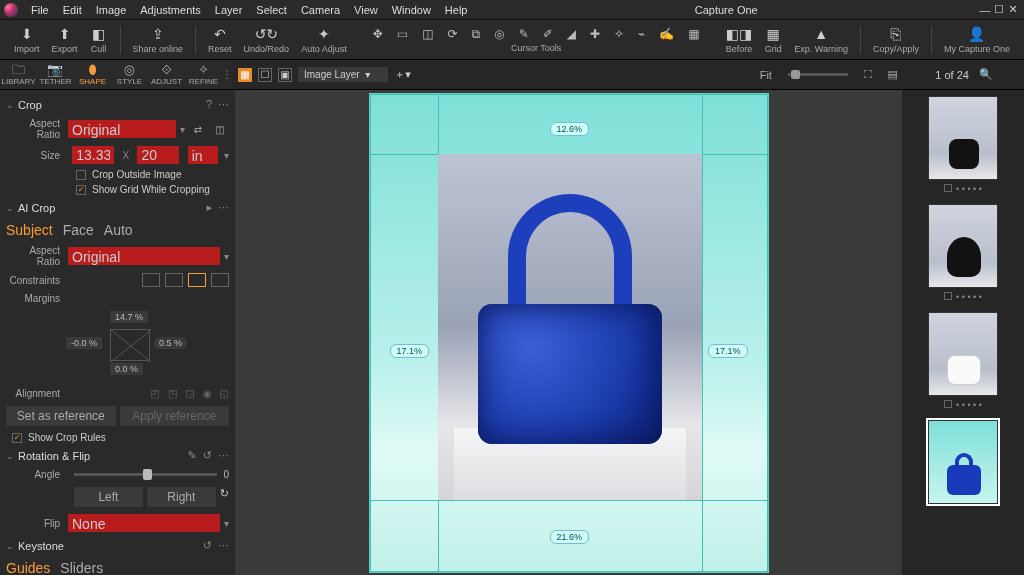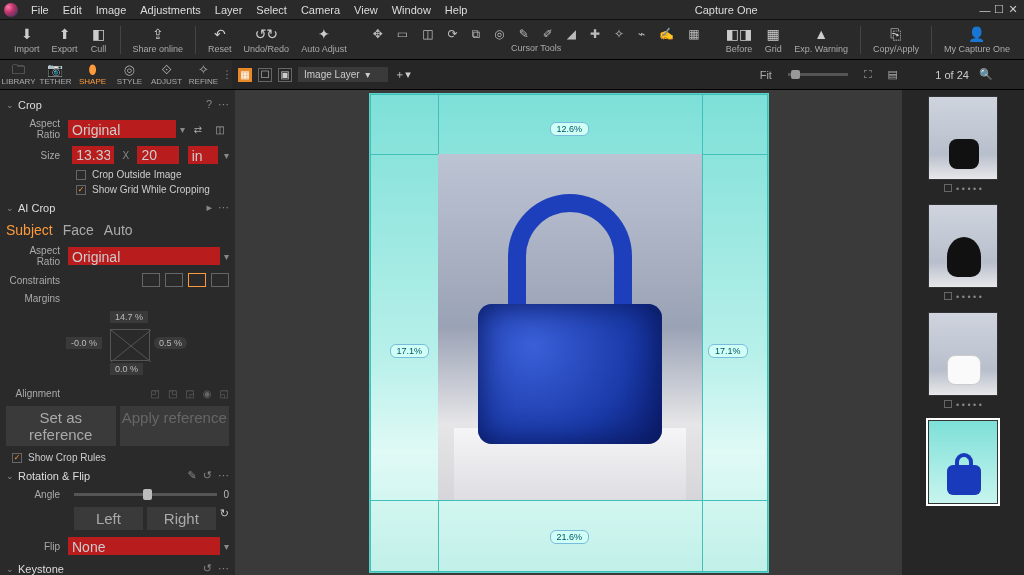--- a/index.html
+++ b/index.html
@@ -48,21 +48,21 @@
 .subtabs{display:flex;gap:10px;padding:4px 0;font-size:14px;}
 .subtabs .st{color:#aaa;cursor:pointer;}
 .subtabs .st.act{color:#ff9a3c;}
 .cbtns{display:flex;gap:5px;}
 .cbtn{width:18px;height:14px;border:1px solid #666;cursor:pointer;}
 .cbtn.act{border-color:#ff9a3c;}
 .mgrid{position:relative;width:130px;height:70px;margin:4px 0 4px 60px;}
 .mgrid .cell{position:absolute;background:#3a3a3a;font-size:9px;color:#bbb;display:flex;align-items:center;justify-content:center;padding:1px 5px;}
 .mgrid .diag{position:absolute;border:1px solid #555;}
 .btnrow{display:flex;gap:4px;padding:4px 0;}
-.btnrow .pb{flex:1;background:#3a3a3a;color:#aaa;font-size:15px;text-align:center;padding:3px 0;cursor:pointer;}
+.btnrow .pb{flex:1;background:#3a3a3a;color:#aaa;font-size:12px;text-align:center;padding:3px 0;cursor:pointer;}
 .slider{flex:1;height:3px;background:#555;position:relative;margin:0 6px;}
 .slider .h{position:absolute;top:-4px;width:9px;height:11px;background:#bbb;border-radius:2px;}
 .viewer { flex:1; background:#3a3a3a; display:flex; align-items:center; justify-content:center; position:relative; }
 .canvas{position:relative;width:400px;height:480px;background:linear-gradient(to bottom,#7de0d8,#b8f0ea 55%,#e0faf6 75%,#c0f0e8);border:1px solid #5dd0c8; box-shadow:0 0 0 1px #40c0b8 inset;}
 .canvas .gl{position:absolute;background:#40c0b8;}
 .canvas .badge{position:absolute;background:#d0fff5;color:#056;font-size:9px;padding:1px 6px;border-radius:6px;border:1px solid #7bd;}
 .photo{position:absolute;left:68px;top:60px;width:264px;height:346px;background:linear-gradient(to bottom,#bcc4d4,#9aa2b5 50%,#e6e6e8 78%,#d6d6da);overflow:hidden;}
 .photo .plinth{position:absolute;bottom:0;left:16px;right:16px;height:72px;background:linear-gradient(to bottom,#f5f5f7,#dedee2);}
 .photo .bag{position:absolute;left:40px;top:150px;width:184px;height:140px;background:radial-gradient(circle at 30% 30%,#3a5fd8,#1a3aa8 60%,#0a1a68);border-radius:14px; box-shadow:inset 0 0 30px #0a1a60;}
 .photo .handle{position:absolute;left:70px;top:40px;width:124px;height:150px;border:18px solid #1e3fbc;border-bottom:none;border-radius:70px 70px 0 0;background:transparent;}

